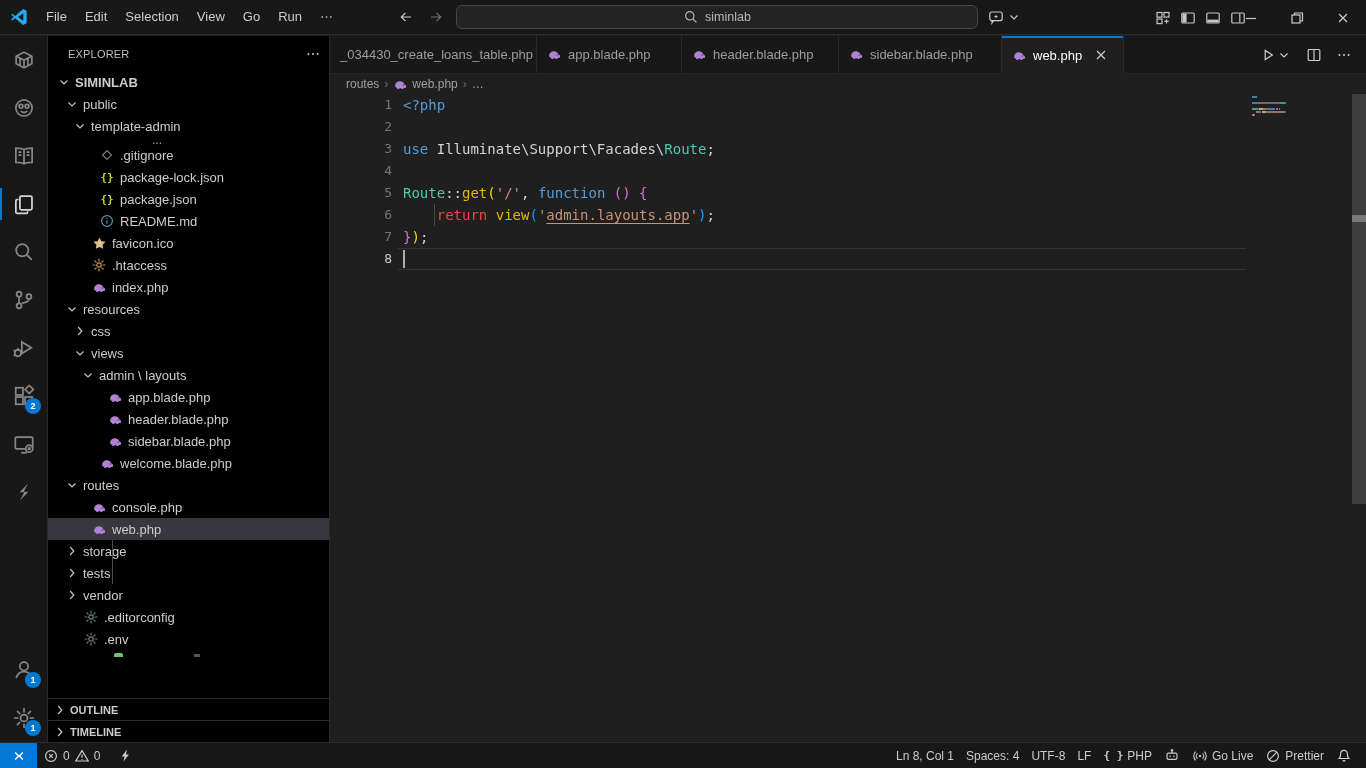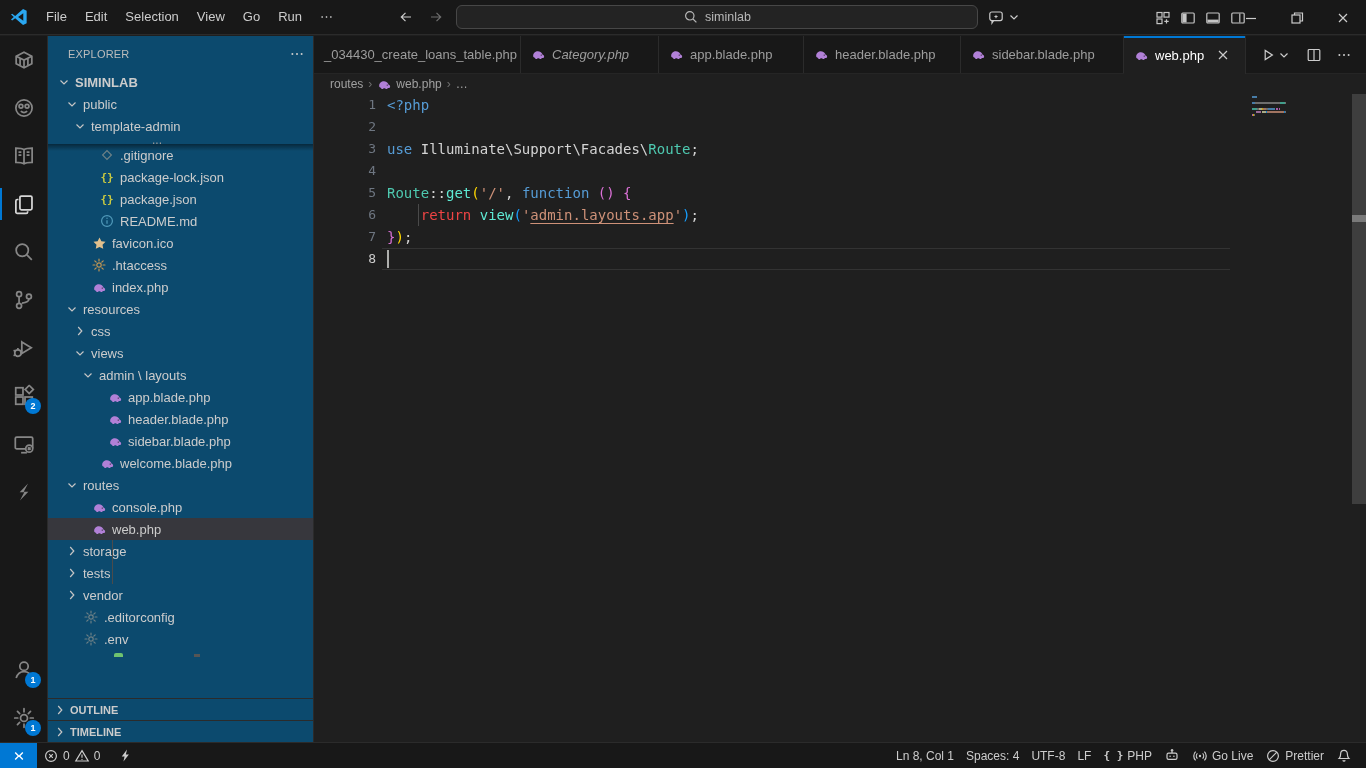--- a/index.html
+++ b/index.html
@@ -34,21 +34,21 @@
     display:flex; flex-direction:column; align-items:stretch; }
   .act-item { position:relative; width:47px; height:48px; display:flex; align-items:center; justify-content:center;
     color:#868686; }
   .act-item.active { color:#d7d7d7; }
   .act-item.active::before { content:""; position:absolute; left:0; top:8px; width:2px; height:32px; background:#0078d4; }
   .badge { position:absolute; right:6px; bottom:6px; min-width:16px; height:16px; border-radius:8px; background:#0078d4;
     color:#ffffff; font-size:9px; line-height:16px; text-align:center; padding:0 2px; font-weight:bold; }
   #act-spacer { flex:1; }
 
   
-  #sidebar { width:282px; height:100%; background:#0c4a6e; border-right:1px solid #2b2b2b; position:relative;
+  #sidebar { width:282px; height:100%; background:#000000; border-right:1px solid #2b2b2b; position:relative;
     font-size:13px; overflow:hidden; }
   #sidebar-header { height:35px; display:flex; align-items:center; padding:0 8px 0 20px; }
   #sidebar-title { font-size:11px; color:#bcbcbc; letter-spacing:.2px; }
   #sidebar-actions { margin-left:auto; color:#cccccc; }
   #tree { position:relative; }
   .trow { position:relative; height:22px; display:flex; align-items:center; color:#cccccc; cursor:default; white-space:nowrap; }
   .trow.selected { background:#37373d; }
   .trow .twisty { width:16px; height:16px; margin-right:3px; color:#c5c5c5; flex:0 0 16px; }
   .trow .ficon { width:16px; height:16px; margin-right:5px; flex:0 0 16px; display:flex; align-items:center; justify-content:center; }
   .trow.root .tlabel { font-weight:bold; }
@@ -77,21 +77,21 @@
   #breadcrumbs .crumb { display:flex; align-items:center; gap:4px; }
   #breadcrumbs .sep { color:#6e6e6e; }
 
   #editor { position:relative; height:calc(100% - 58px); font-family:"DejaVu Sans Mono", monospace; font-size:14px; }
   .cline { height:22px; line-height:22px; display:flex; white-space:pre; }
   .lnum { width:62px; text-align:right; color:#6e7681; flex:0 0 62px; font-size:13px; }
   .ltext { padding-left:11px; }
   .cline.current .lnum { color:#cccccc; }
   .tok.kw { color:#569cd6; }
   .tok.cls { color:#4ec9b0; }
-  .tok.fn { color:#5eead4; }
+  .tok.fn { color:#eab308; }
   .tok.str { color:#ce9178; }
   .tok.ctrl { color:#ef4444; }
   .tok.b1 { color:#ffd700; }
   .tok.b2 { color:#da70d6; }
   .tok.b3 { color:#179fff; }
   .tok.fg { color:#d4d4d4; }
   .tok.u { text-decoration:underline; text-underline-offset:3px; }
   #current-line-box { position:absolute; left:68px; width:848px; height:22px; border-top:1px solid #333333; border-bottom:1px solid #333333; pointer-events:none; }
   #cursor { position:absolute; width:2px; height:18px; background:#aeafad; }
   #indent-guide-6 { position:absolute; left:104px; top:110px; width:1px; height:22px; background:#4a4a4a; }
@@ -596,29 +596,20 @@
      <span>TIMELINE</span>
           </div>
         </div>
     </div>
 
     <div id="editor-area">
       <div id="tabbar">
           <div class="tab" style="width:207px;overflow:hidden;">
 
      <span class="tab-label">_034430_create_loans_table.php</span>
-     </div>
-          <div class="tab italic" style="width:138px;overflow:hidden;">
-     <span class="ficon">
-              <svg width="15" height="15" viewBox="0 0 16 16">
-                <path fill="#b180d7" d="M13.8 9.2c-.2-.6-.8-.9-1.4-1l-.5-1C11 5.4 9.4 4.4 7.4 4.4 4.6 4.4 2.3 6.4 2.3 9.3l.1 1.1c.5.8 1.3 1.2 2.1 1.4l.2 1.1h1.9l.2-.9h2.1l.2.9H11l.3-1.3h1.1c.8 0 1.6-.5 1.6-1.3 0-.5-.1-.8-.2-1.1z"></path>
-                <circle fill="#1f1f1f" cx="10.9" cy="8.6" r=".65"></circle>
-              </svg>
-            </span>
-     <span class="tab-label">Category.php</span>
      </div>
           <div class="tab" style="width:145px;overflow:hidden;">
      <span class="ficon">
               <svg width="15" height="15" viewBox="0 0 16 16">
                 <path fill="#b180d7" d="M13.8 9.2c-.2-.6-.8-.9-1.4-1l-.5-1C11 5.4 9.4 4.4 7.4 4.4 4.6 4.4 2.3 6.4 2.3 9.3l.1 1.1c.5.8 1.3 1.2 2.1 1.4l.2 1.1h1.9l.2-.9h2.1l.2.9H11l.3-1.3h1.1c.8 0 1.6-.5 1.6-1.3 0-.5-.1-.8-.2-1.1z"></path>
                 <circle fill="#1f1f1f" cx="10.9" cy="8.6" r=".65"></circle>
               </svg>
             </span>
      <span class="tab-label">app.blade.php</span>
      </div>

